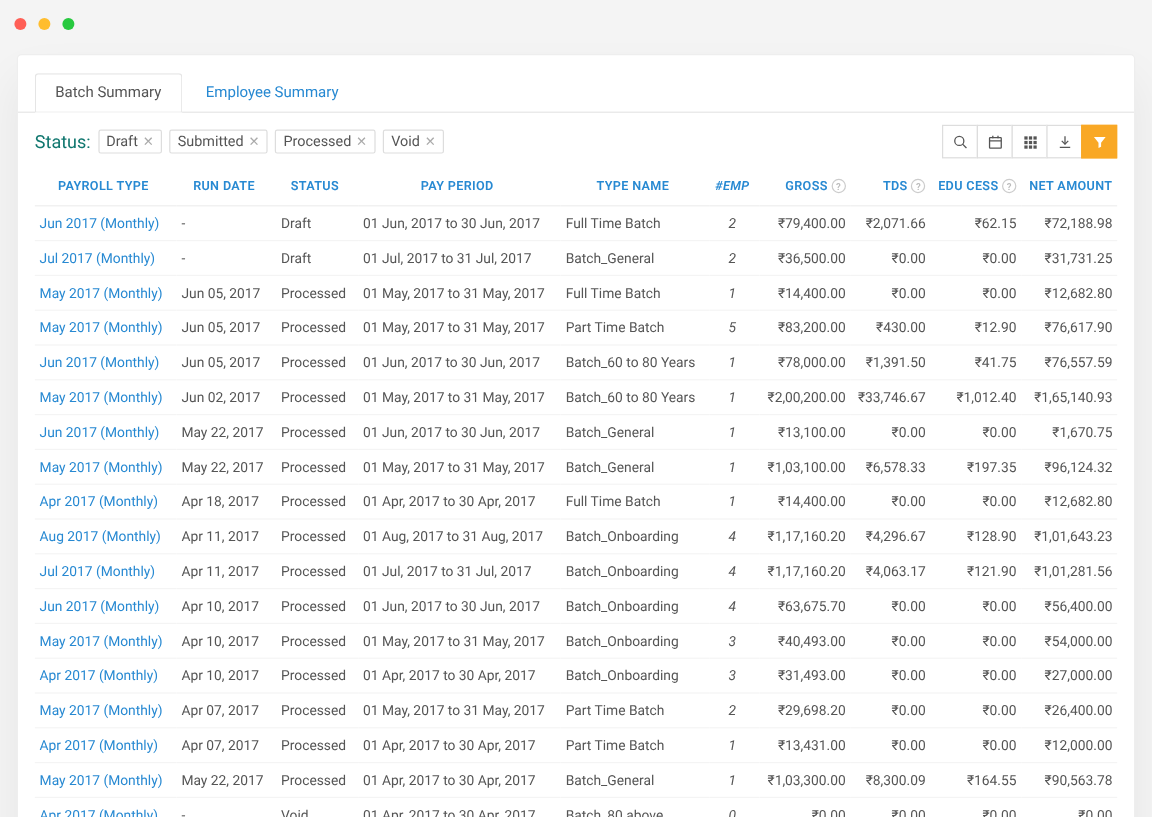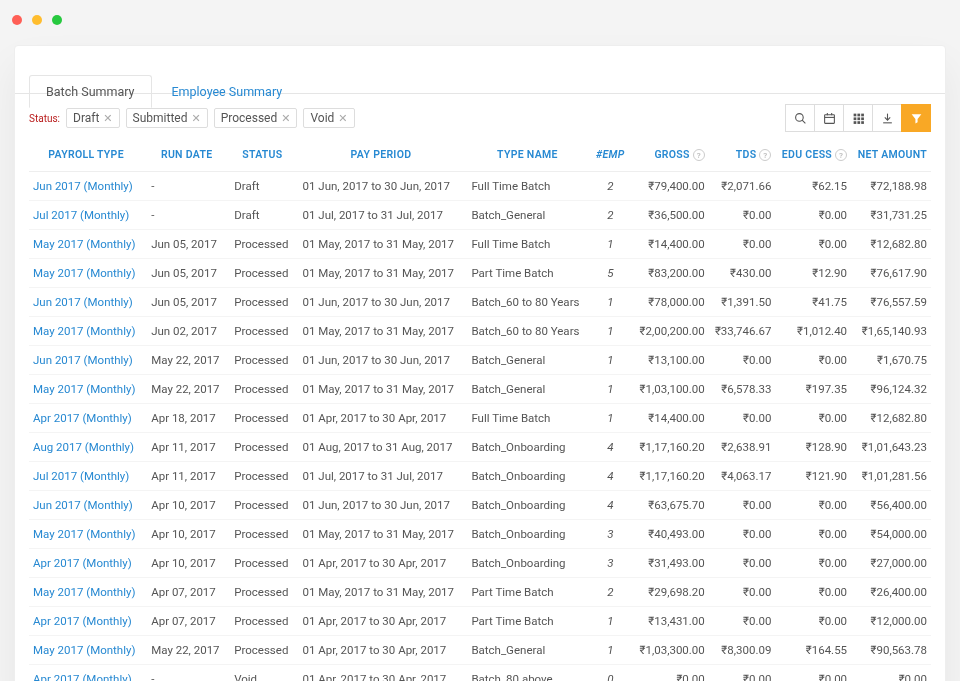--- a/index.html
+++ b/index.html
@@ -27,37 +27,37 @@
     padding: 14px 14px 0;
     border-bottom: 1px solid #e5e5e5;
   }
   .tab {
     display:inline-block;
     padding: 8px 16px;
     font-size: 12.5px;
     color: #2789d2;
     cursor:pointer;
     position:relative;
-    top:15px;
+    top:1px;
   }
   .tab.active {
     border:1px solid #e5e5e5;
     border-bottom:1px solid #fff;
     border-top-left-radius:3px;
     border-top-right-radius:3px;
     color:#555;
   }
 
   .filterbar {
     display:flex;
     align-items:center;
     padding: 10px 14px 6px;
     gap:6px;
   }
-  .filter-label { font-size:10px; color:#b91c1c; }
+  .filter-label { font-size:15px; color:#0f766e; }
   .chip {
     display:inline-flex; align-items:center;
     gap:4px;
     border:1px solid #ddd;
     border-radius:2px;
     padding:2px 6px;
     font-size:12px;
     color:#555;
     cursor:pointer;
   }
@@ -310,21 +310,21 @@
             <td class="right">₹12,682.80</td>
           </tr>
           <tr>
             <td class="link"><a href="#">Aug 2017 (Monthly)</a></td>
             <td>Apr 11, 2017</td>
             <td>Processed</td>
             <td>01 Aug, 2017 to 31 Aug, 2017</td>
             <td>Batch_Onboarding</td>
             <td class="center">4</td>
             <td class="right">₹1,17,160.20</td>
-            <td class="right">₹2,638.91</td>
+            <td class="right">₹4,296.67</td>
             <td class="right">₹128.90</td>
             <td class="right">₹1,01,643.23</td>
           </tr>
           <tr>
             <td class="link"><a href="#">Jul 2017 (Monthly)</a></td>
             <td>Apr 11, 2017</td>
             <td>Processed</td>
             <td>01 Jul, 2017 to 31 Jul, 2017</td>
             <td>Batch_Onboarding</td>
             <td class="center">4</td>

